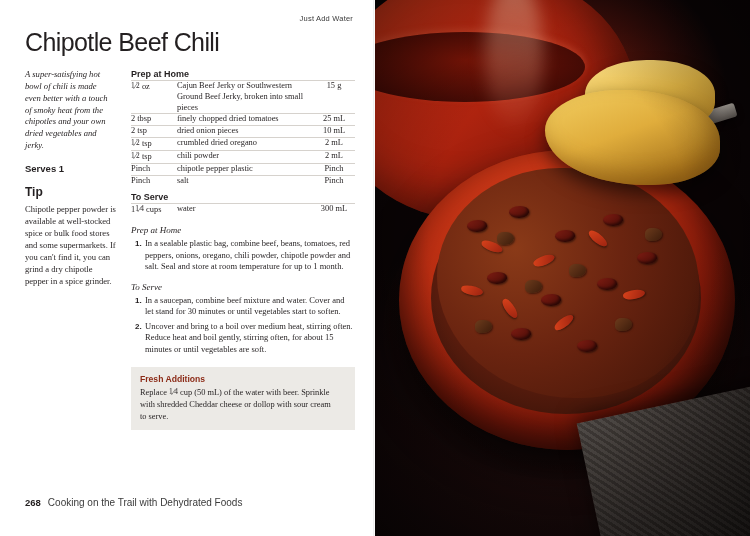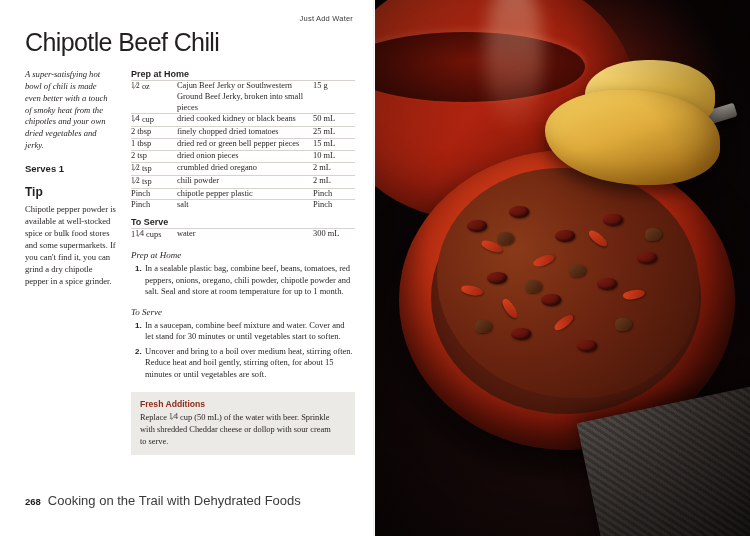--- a/index.html
+++ b/index.html
@@ -103,21 +103,21 @@
     line-height: 1.28;
   }
   table.ingredients td {
     vertical-align: top;
     padding: 0 0;
     border-top: 0.6px solid #d6d2cd;
   }
   table.ingredients tr:first-child td { border-top: 0.6px solid #d6d2cd; }
   td.amt { width: 46px; white-space: nowrap; }
   td.ing { padding-right: 6px; }
-  td.met { width: 42px; text-align: left; white-space: nowrap; }
+  td.met { width: 42px; text-align: center; white-space: nowrap; }
   .frac { font-size: 7.4px; vertical-align: 0.18em; }
   
   .method-head {
     font-style: italic;
     font-family: "Liberation Serif", serif;
     font-size: 9px;
     font-weight: normal;
     margin: 9px 0 3px 0;
     color: #231f20;
   }
@@ -163,21 +163,21 @@
     align-items: baseline;
     gap: 7px;
     font-family: "Liberation Sans", sans-serif;
   }
   .folio {
     font-weight: bold;
     font-size: 9.5px;
     color: #231f20;
   }
   .book-title {
-    font-size: 13px;
+    font-size: 10px;
     color: #3b3b3b;
   }
   
   .photo-page {
     position: absolute;
     left: 375px;
     top: 0;
     width: 375px;
     height: 536px;
     overflow: hidden;
@@ -374,33 +374,23 @@
         <div class="section-head">Prep at Home</div>
 
         <table class="ingredients">
           <tbody>
             <tr>
               <td class="amt"><span class="frac">1</span>⁄<span class="frac">2</span> oz</td>
               <td class="ing">Cajun Beef Jerky or Southwestern Ground Beef Jerky, broken into small pieces</td>
               <td class="met">15 g</td>
             </tr>
             <tr>
-              <td class="amt"><span class="frac">1</span>⁄<span class="frac">4</span> cup</td>
-              <td class="ing">dried cooked kidney or black beans</td>
-              <td class="met">50 mL</td>
-            </tr>
-            <tr>
               <td class="amt">2 tbsp</td>
               <td class="ing">finely chopped dried tomatoes</td>
               <td class="met">25 mL</td>
-            </tr>
-            <tr>
-              <td class="amt">1 tbsp</td>
-              <td class="ing">dried red or green bell pepper pieces</td>
-              <td class="met">15 mL</td>
             </tr>
             <tr>
               <td class="amt">2 tsp</td>
               <td class="ing">dried onion pieces</td>
               <td class="met">10 mL</td>
             </tr>
             <tr>
               <td class="amt"><span class="frac">1</span>⁄<span class="frac">2</span> tsp</td>
               <td class="ing">crumbled dried oregano</td>
               <td class="met">2 mL</td>

